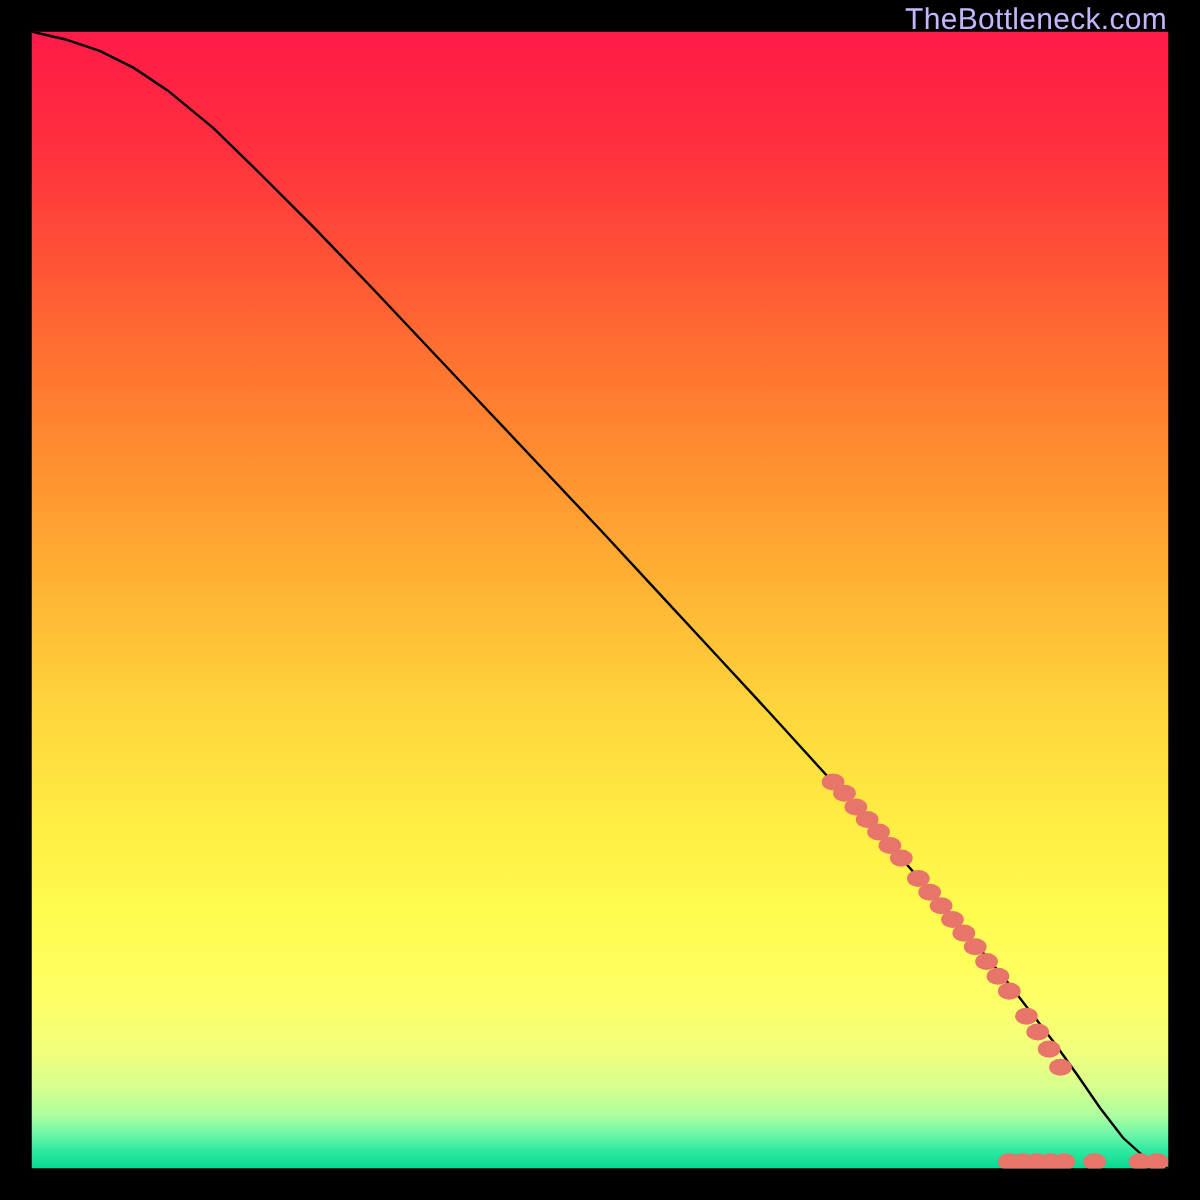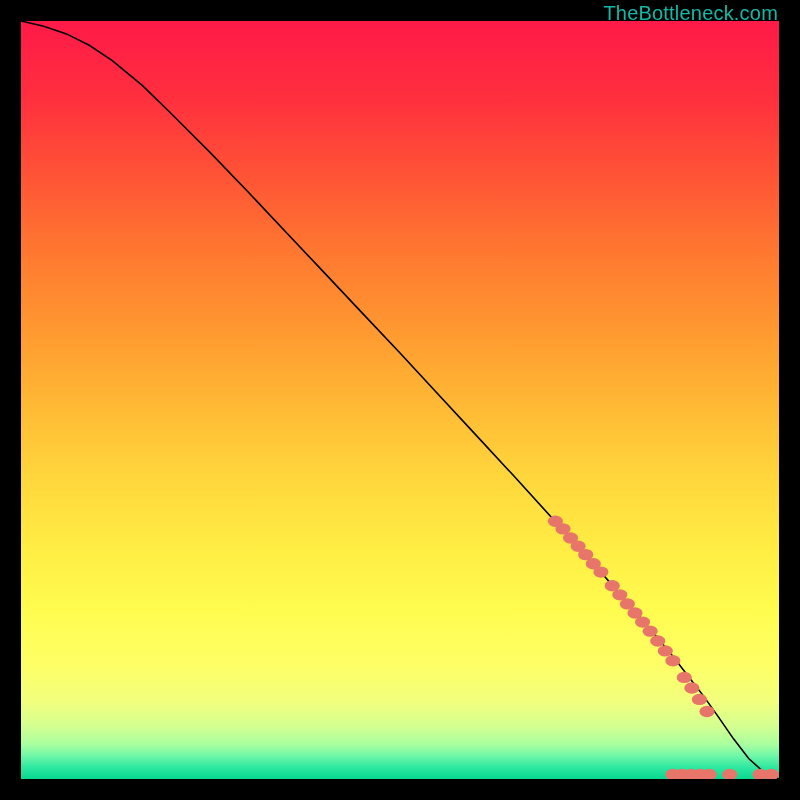--- a/index.html
+++ b/index.html
@@ -16,21 +16,21 @@
     left: 21px;
     top: 21px;
     width: 758px;
     height: 758px;
     background: #000;
   }
   .watermark {
     position: absolute;
     top: 2px;
     right: 22px;
-    color: #14b8a6;
+    color: #c4b5fd;
     font-size: 20px;
     font-weight: 400;
     letter-spacing: 0.2px;
   }
   svg { display: block; }
 </style>
 </head>
 <body>
 
 <div class="watermark">TheBottleneck.com</div>

